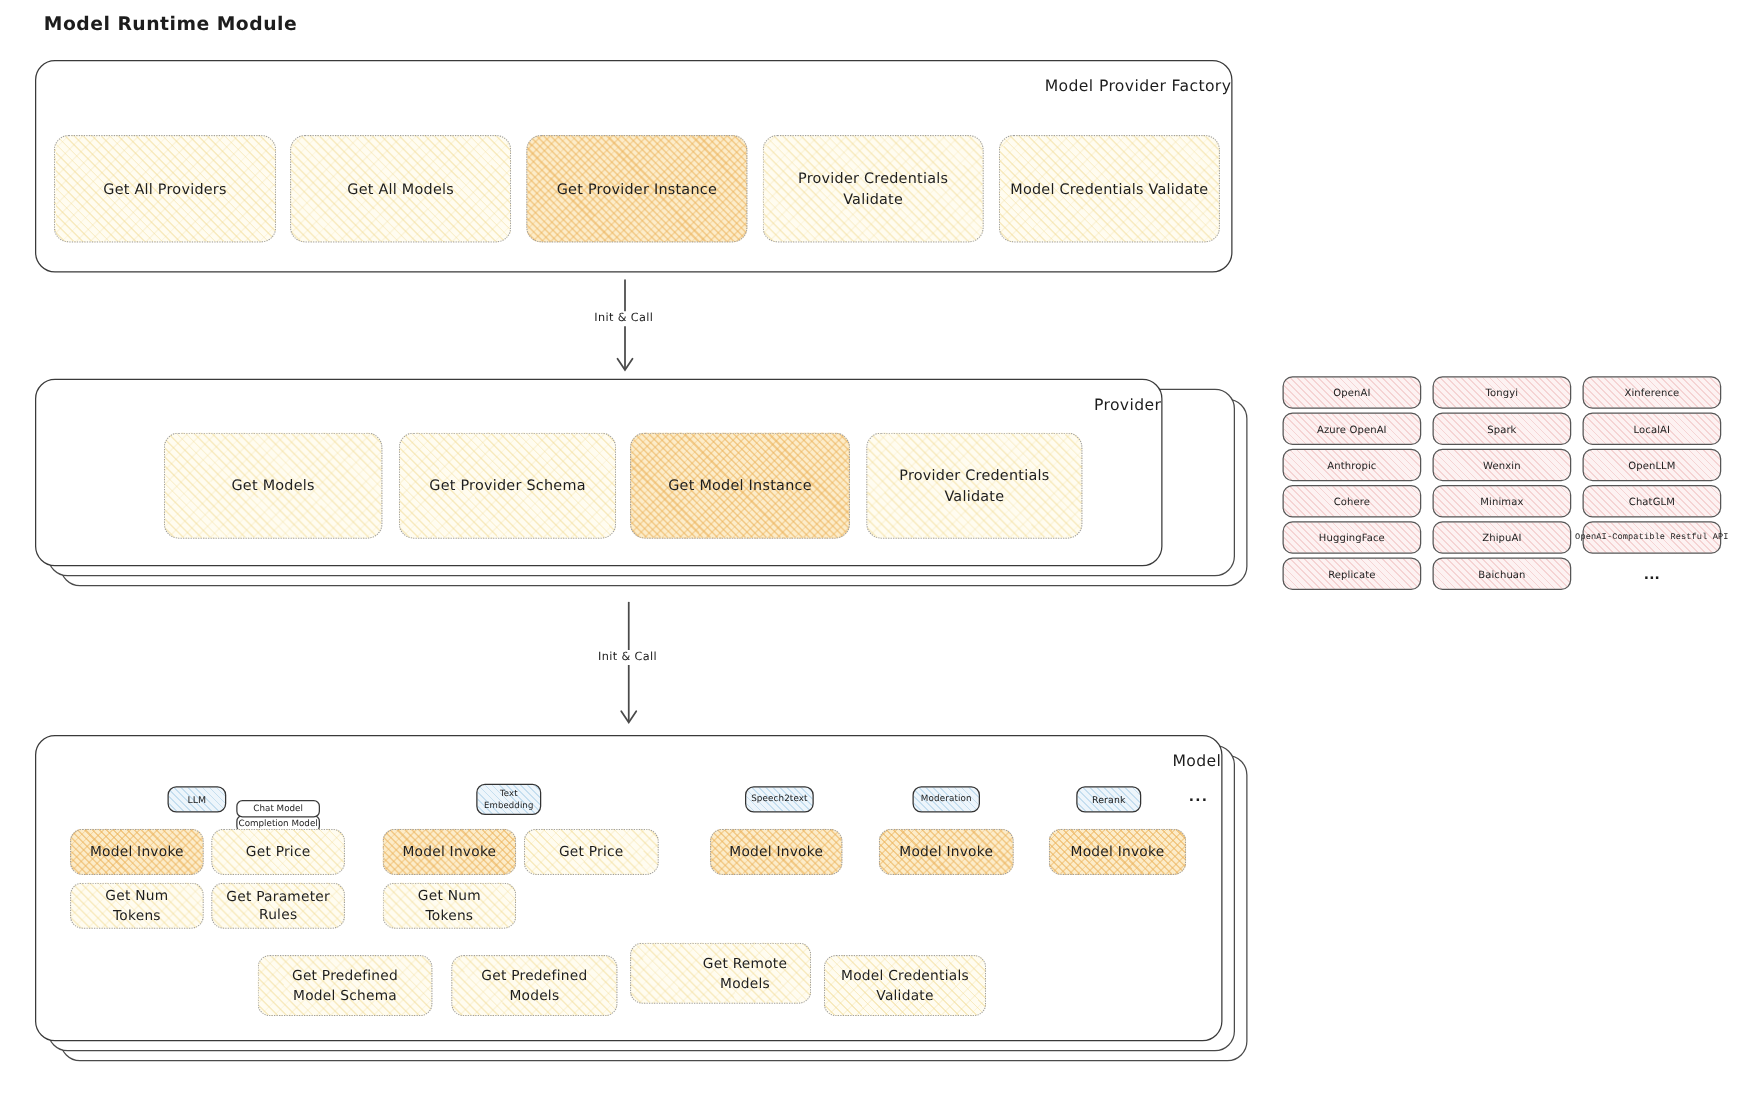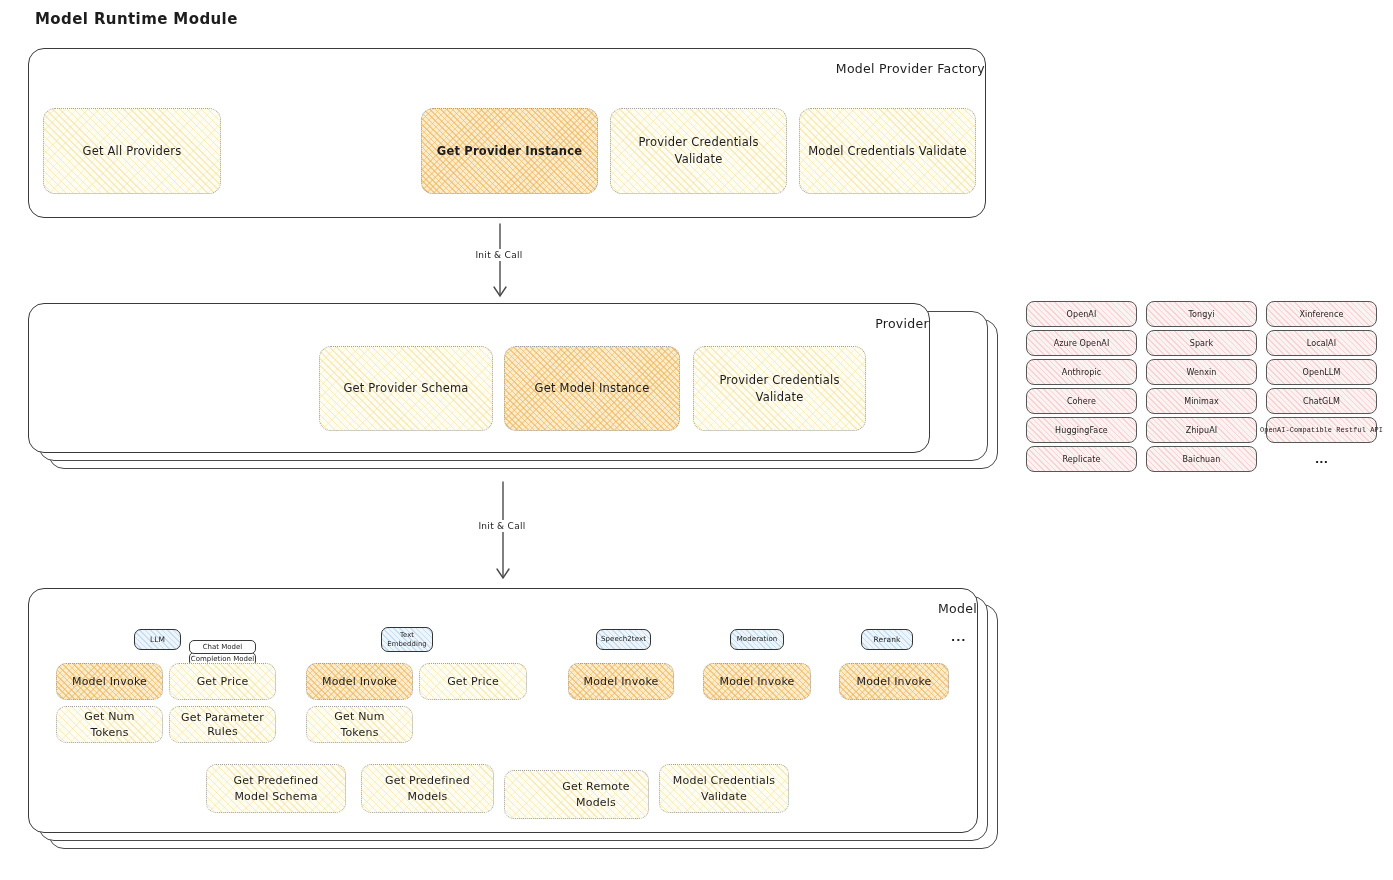--- a/index.html
+++ b/index.html
@@ -87,21 +87,24 @@
 </head>
 <body>
 
 <div class="abs page-title">Model Runtime Module</div>
 
 <div class="abs bigbox" style="left:28px; top:48px; width:958px; height:170px;">
   <div class="box-title">Model Provider Factory</div>
   <div class="node" style="left:14px;  top:59px; width:178px; height:86px;">
       <span>Get All Providers</span>
     </div>
-  <div class="node hl" style="left:392px; top:59px; width:177px; height:86px;font-weight:bold;">
+  <div class="node" style="left:203px; top:59px; width:177px; height:86px;">
+      <span>Get All Models</span>
+    </div>
+  <div class="node hl" style="left:392px; top:59px; width:177px; height:86px;">
       <span>Get Provider Instance</span>
     </div>
   <div class="node" style="left:581px; top:59px; width:177px; height:86px;">
       <span>Provider Credentials Validate</span>
     </div>
   <div class="node" style="left:770px; top:59px; width:177px; height:86px;">
       <span>Model Credentials Validate</span>
     </div>
 </div>
 
@@ -109,20 +112,23 @@
   <line x1="8" y1="0" x2="8" y2="71"></line>
   <path d="M2,63 L8,72 L14,63"></path>
 </svg>
 <div class="arrow-label" style="left:460px; top:249px; width:78px;">Init &amp; Call</div>
 
 <div class="abs" style="left:28px; top:303px; width:972px; height:170px;">
   <div class="stack-layer" style="left:20px; top:16px; width:950px; height:150px;"></div>
   <div class="stack-layer" style="left:10px; top:8px;  width:950px; height:150px;"></div>
   <div class="bigbox abs" style="left:0; top:0; width:902px; height:150px;">
     <div class="box-title">Provider</div>
+    <div class="node" style="left:102px; top:42px; width:175px; height:85px;">
+        <span>Get Models</span>
+      </div>
     <div class="node" style="left:290px; top:42px; width:174px; height:85px;">
         <span>Get Provider Schema</span>
       </div>
     <div class="node hl" style="left:475px; top:42px; width:176px; height:85px;">
         <span>Get Model Instance</span>
       </div>
     <div class="node" style="left:664px; top:42px; width:173px; height:85px;">
         <span>Provider Credentials Validate</span>
       </div>
   </div>
@@ -251,20 +257,20 @@
     <div class="node small" style="left:277px; top:117px; width:107px; height:37px;">
         <span>Get Num Tokens</span>
       </div>
 
     <div class="node small" style="left:177px; top:175px; width:140px; height:49px;">
         <span>Get Predefined Model Schema</span>
       </div>
     <div class="node small" style="left:332px; top:175px; width:133px; height:49px;">
         <span>Get Predefined Models</span>
       </div>
-    <div class="node small" style="left:475px; top:181px; width:145px; height:49px;padding-left:47px;">
+    <div class="node small" style="left:475px; top:165px; width:145px; height:49px;padding-left:47px;">
         <span>Get Remote Models</span>
       </div>
     <div class="node small" style="left:630px; top:175px; width:130px; height:49px;">
         <span>Model Credentials Validate</span>
       </div>
   </div>
 </div>
 
 </body></html>

